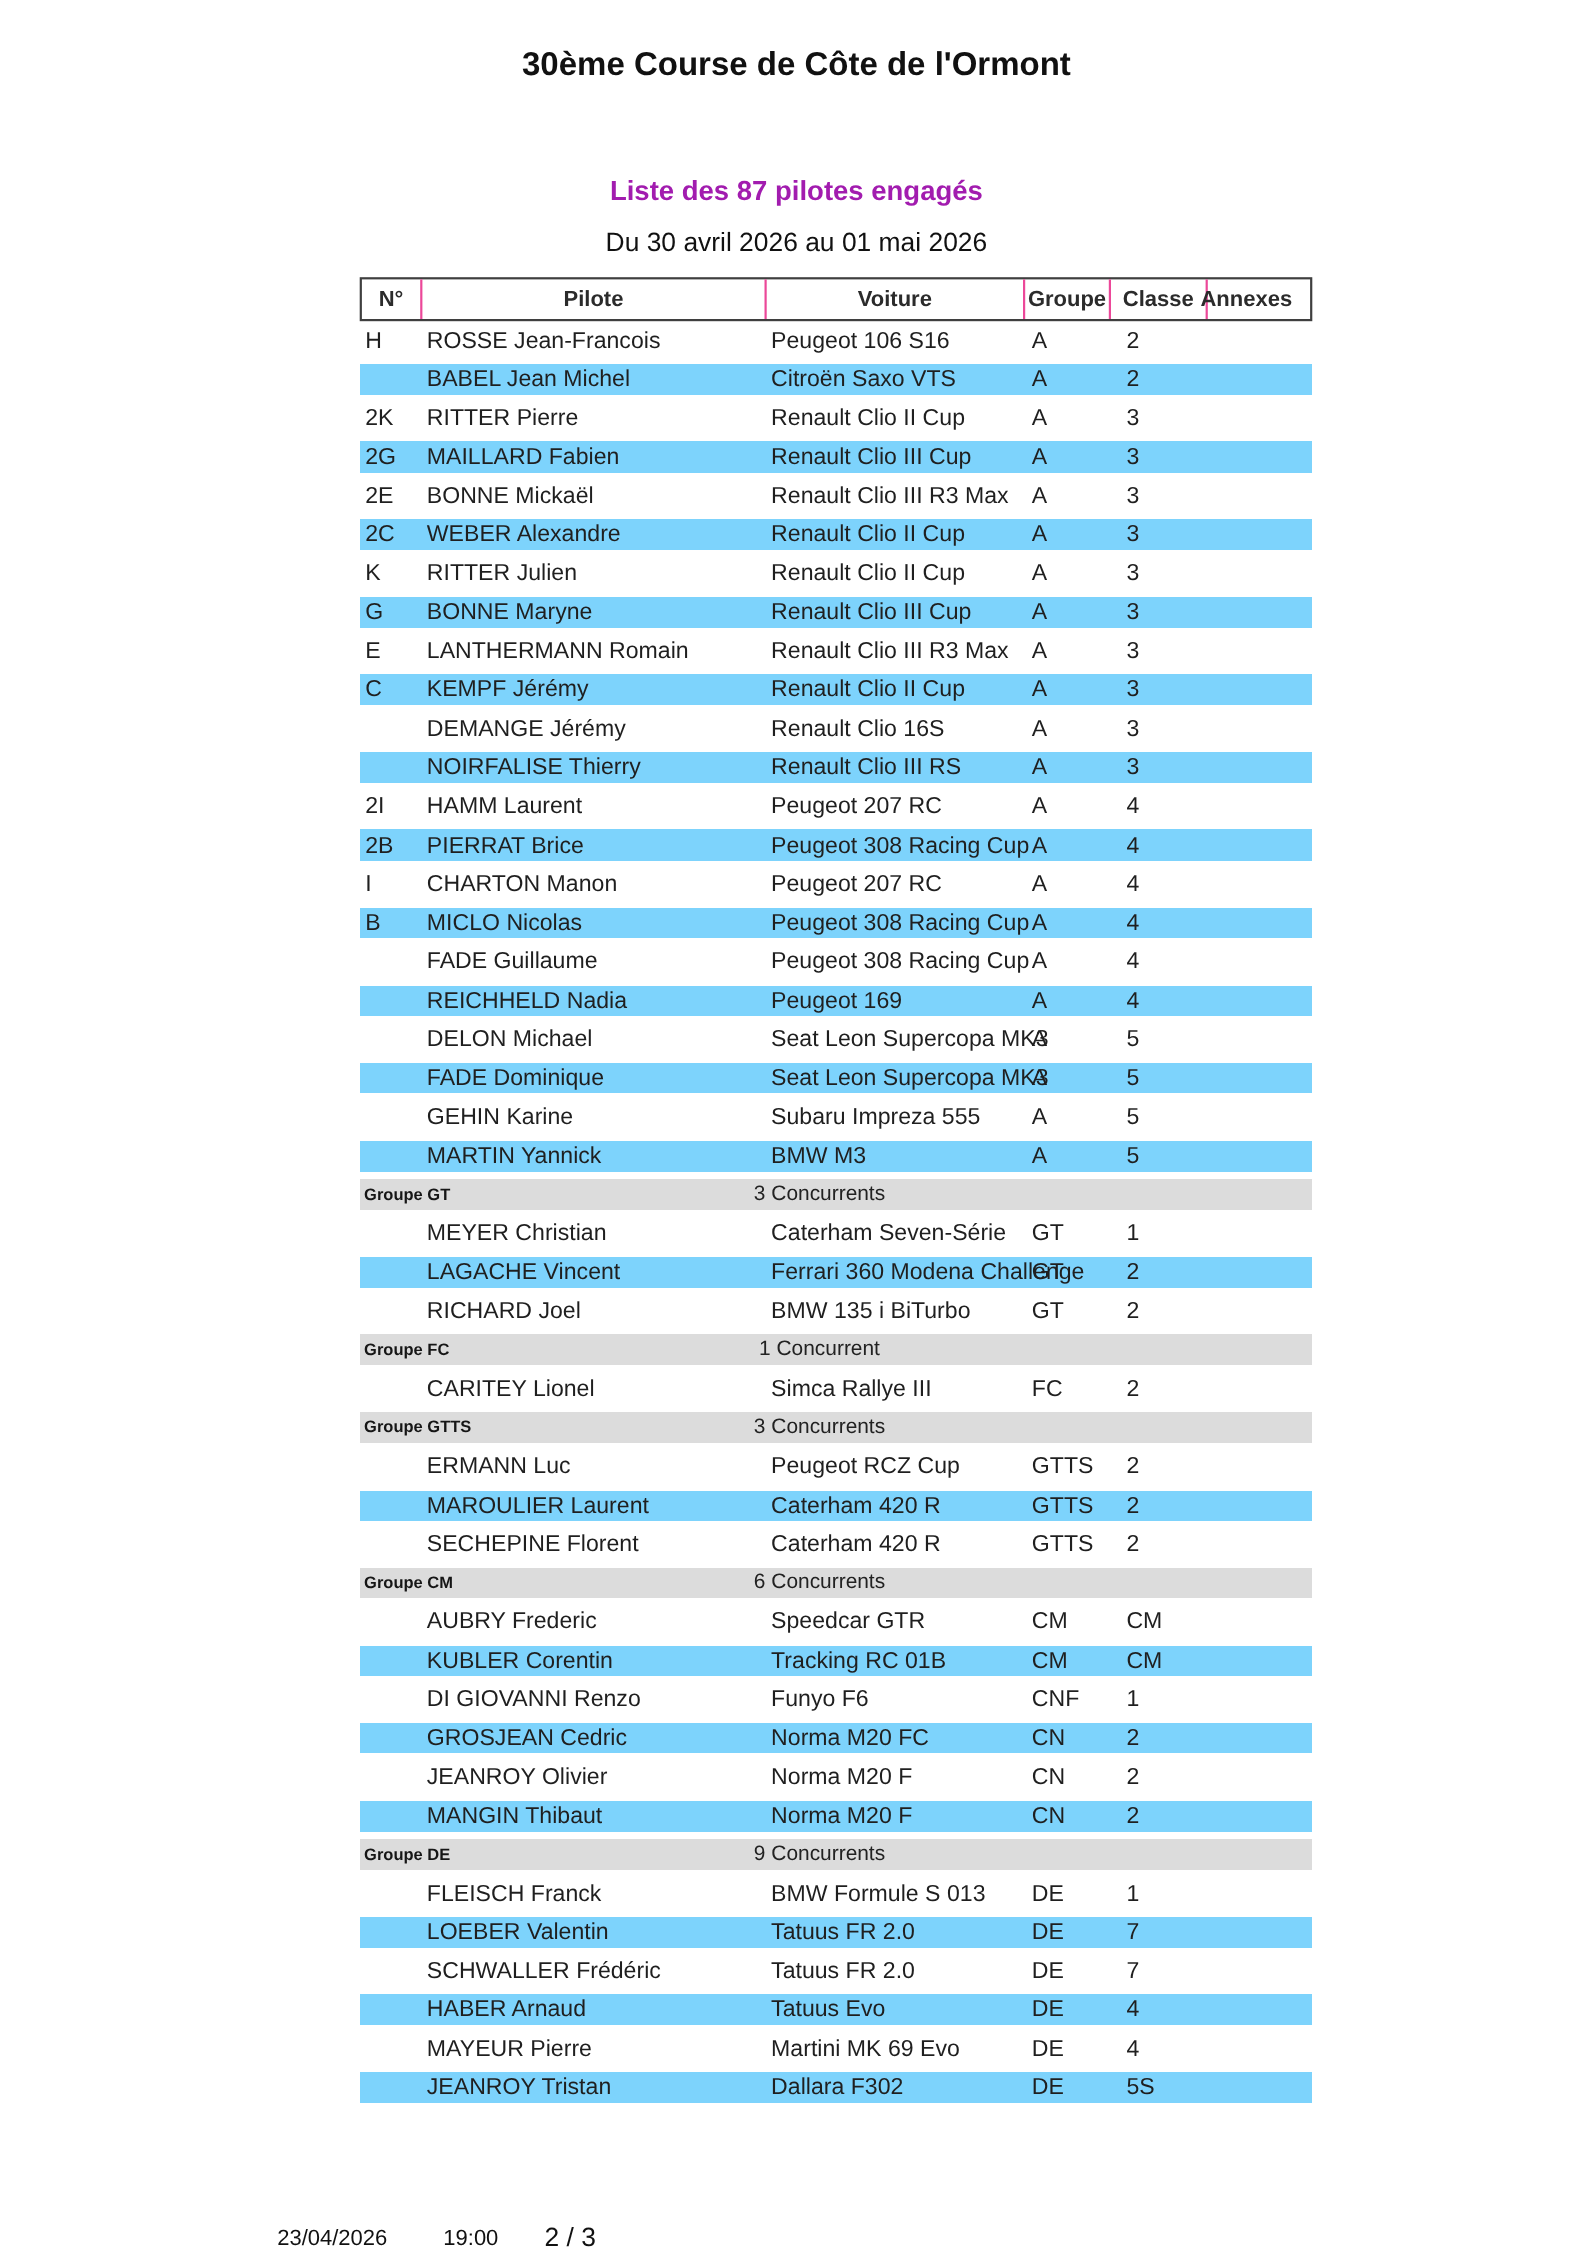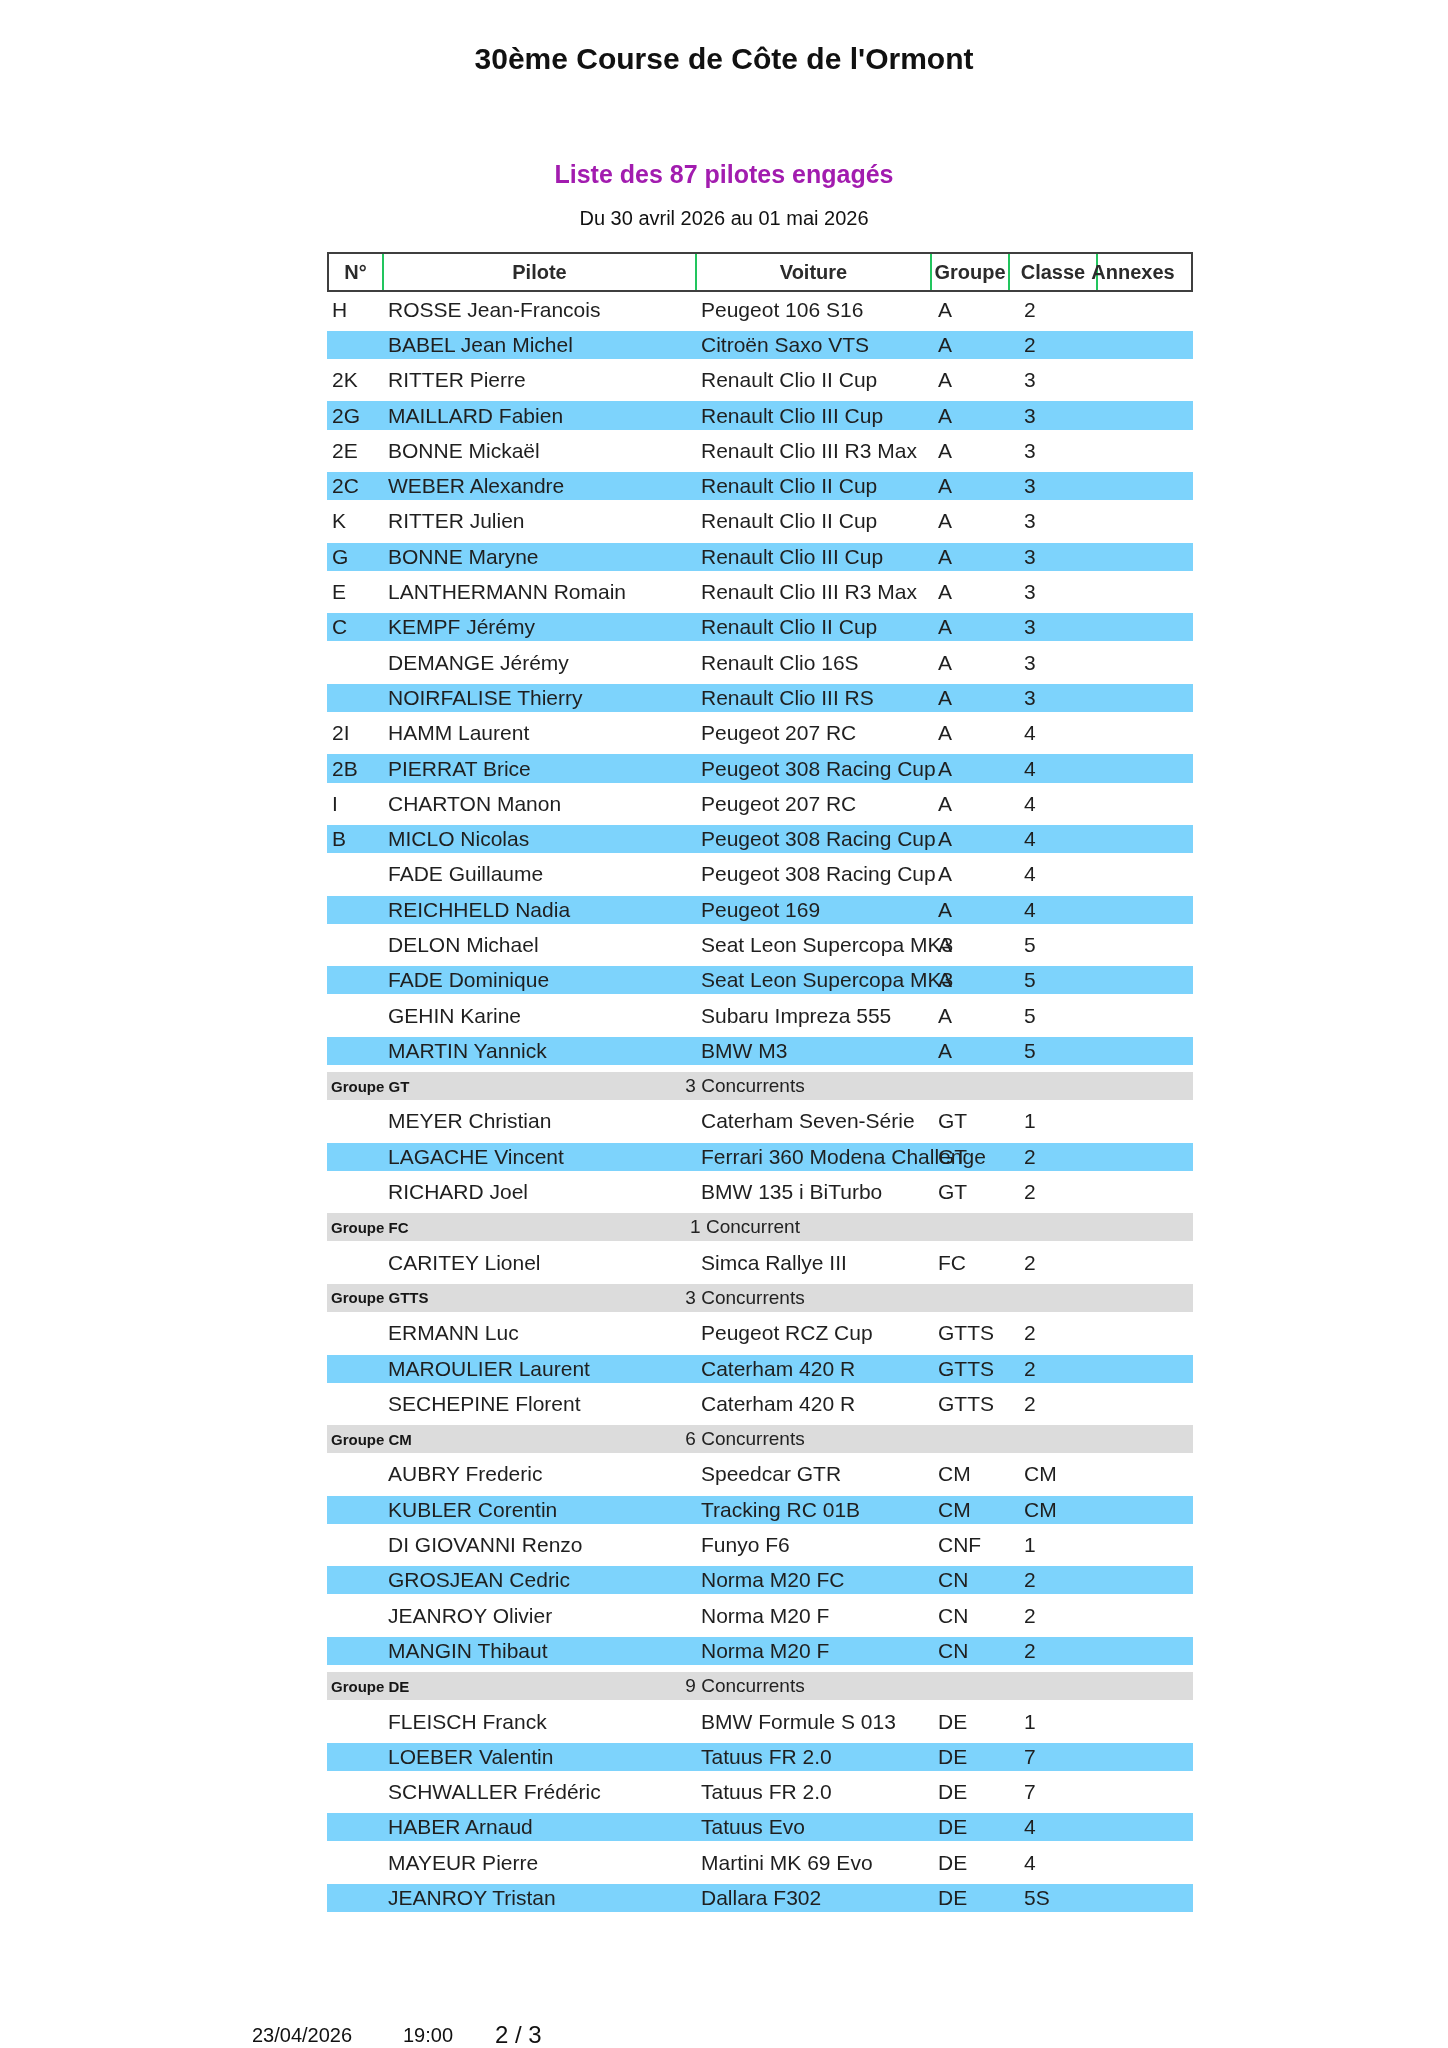--- a/index.html
+++ b/index.html
@@ -12,30 +12,30 @@
   .page-title{
     position:absolute;top:42px;left:0;width:1448px;text-align:center;
     font-size:30px;font-weight:bold;color:#111;
   }
   .list-subtitle{
     position:absolute;top:160px;left:0;width:1448px;text-align:center;
     font-size:25px;font-weight:bold;color:#a21caf;
   }
   .date-range{
     position:absolute;top:207px;left:0;width:1448px;text-align:center;
-    font-size:20px;color:#111;
+    font-size:24px;color:#111;
   }
   .entry-table{position:absolute;left:327px;top:252px;width:866px;}
   .thead{
     display:flex;height:40px;box-sizing:border-box;
     border:2px solid #3f3f3f;background:#fff;
   }
   .th{
     display:flex;align-items:center;justify-content:center;
-    box-sizing:border-box;border-left:2px solid #22c55e;
+    box-sizing:border-box;border-left:2px solid #ec4899;
     font-size:20px;font-weight:bold;color:#2b2b2b;
     flex-shrink:1;
   }
   .th:first-child{border-left:none;}
   .tbody{font-size:21px;}
   .row{
     display:flex;align-items:center;height:35.3px;box-sizing:border-box;
     padding:3.6px 0;background-clip:content-box;position:relative;
   }
   .row.alt{background-color:#7dd3fc;}

